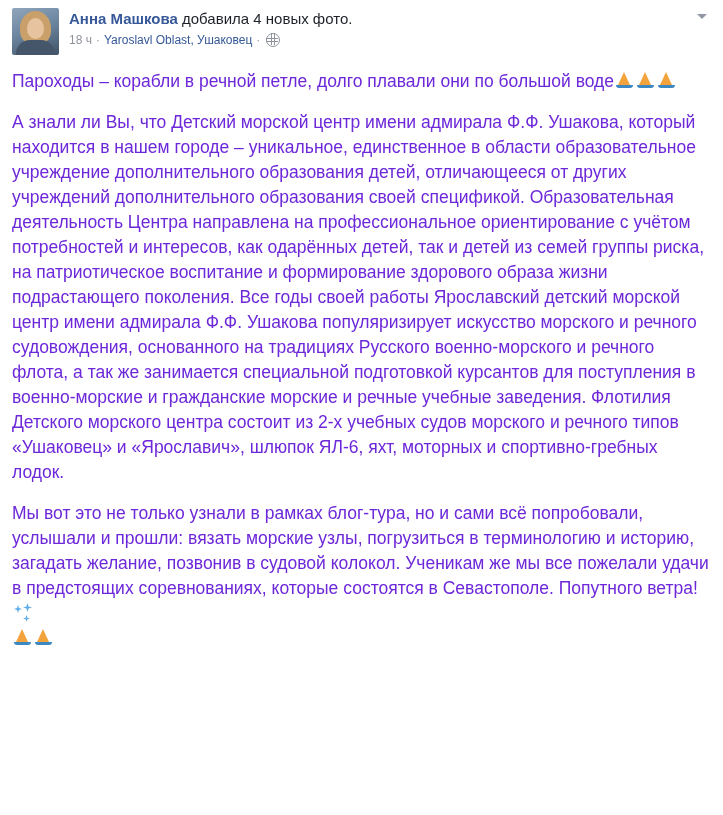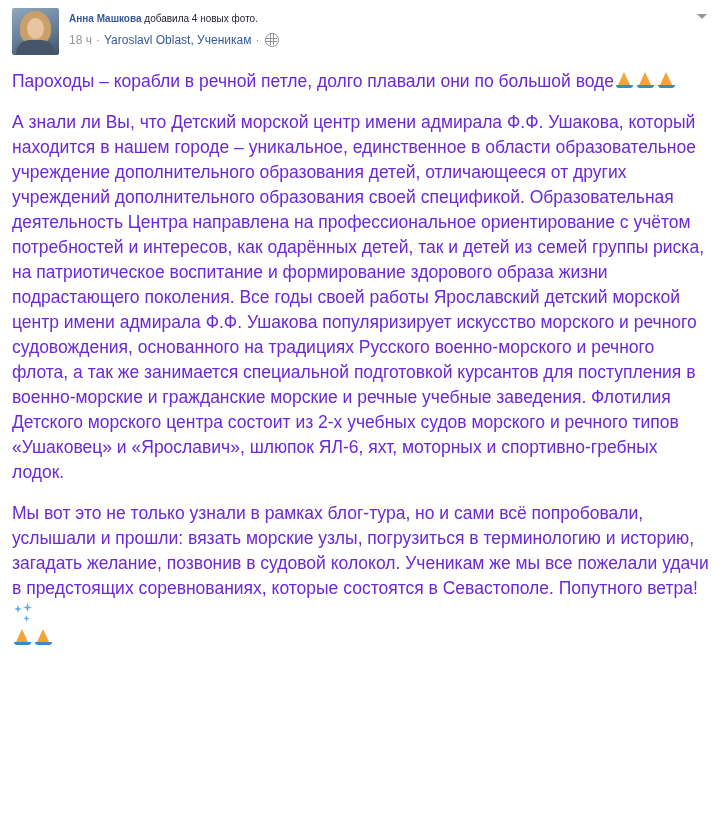--- a/index.html
+++ b/index.html
@@ -64,21 +64,21 @@
     height: 15px;
     border-radius: 14px 14px 0 0;
     background: #46566a;
   }
   .header-text {
     flex: 1 1 auto;
     min-width: 0;
     padding-top: 1px;
   }
   .line1 {
-    font-size: 10px;
+    font-size: 15px;
     line-height: 20px;
     color: #1d2129;
     white-space: nowrap;
   }
   .author {
     color: #365899;
     font-weight: bold;
     text-decoration: none;
     cursor: pointer;
   }
@@ -244,21 +244,21 @@
       <span class="body"></span>
     </div>
     <div class="header-text">
       <div class="line1">
         <span class="author">Анна Машкова</span>
         <span class="action-text">добавила 4 новых фото.</span>
       </div>
       <div class="line2">
         <span class="time">18 ч</span>
         <span class="sep">·</span>
-        <span class="place">Yaroslavl Oblast, Ученикам</span>
+        <span class="place">Yaroslavl Oblast, Ушаковец</span>
         <span class="sep">·</span>
         <span class="globe"></span>
       </div>
     </div>
     <div class="menu-caret"></div>
   </div>
 
   <div class="post-body">
     <p><span>Пароходы – корабли в речной петле, долго плавали они по большой воде</span><span class="emoji boat"><i class="sail"></i><i class="hull"></i></span><span class="emoji boat"><i class="sail"></i><i class="hull"></i></span><span class="emoji boat"><i class="sail"></i><i class="hull"></i></span></p>
     <p>А знали ли Вы, что Детский морской центр имени адмирала Ф.Ф. Ушакова, который находится в нашем городе – уникальное, единственное в области образовательное учреждение дополнительного образования детей, отличающееся от других учреждений дополнительного образования своей спецификой. Образовательная деятельность Центра направлена на профессиональное ориентирование с учётом потребностей и интересов, как одарённых детей, так и детей из семей группы риска, на патриотическое воспитание и формирование здорового образа жизни подрастающего поколения. Все годы своей работы Ярославский детский морской центр имени адмирала Ф.Ф. Ушакова популяризирует искусство морского и речного судовождения, основанного на традициях Русского военно-морского и речного флота, а так же занимается специальной подготовкой курсантов для поступления в военно-морские и гражданские морские и речные учебные заведения. Флотилия Детского морского центра состоит из 2-х учебных судов морского и речного типов «Ушаковец» и «Ярославич», шлюпок ЯЛ-6, яхт, моторных и спортивно-гребных лодок.</p>

